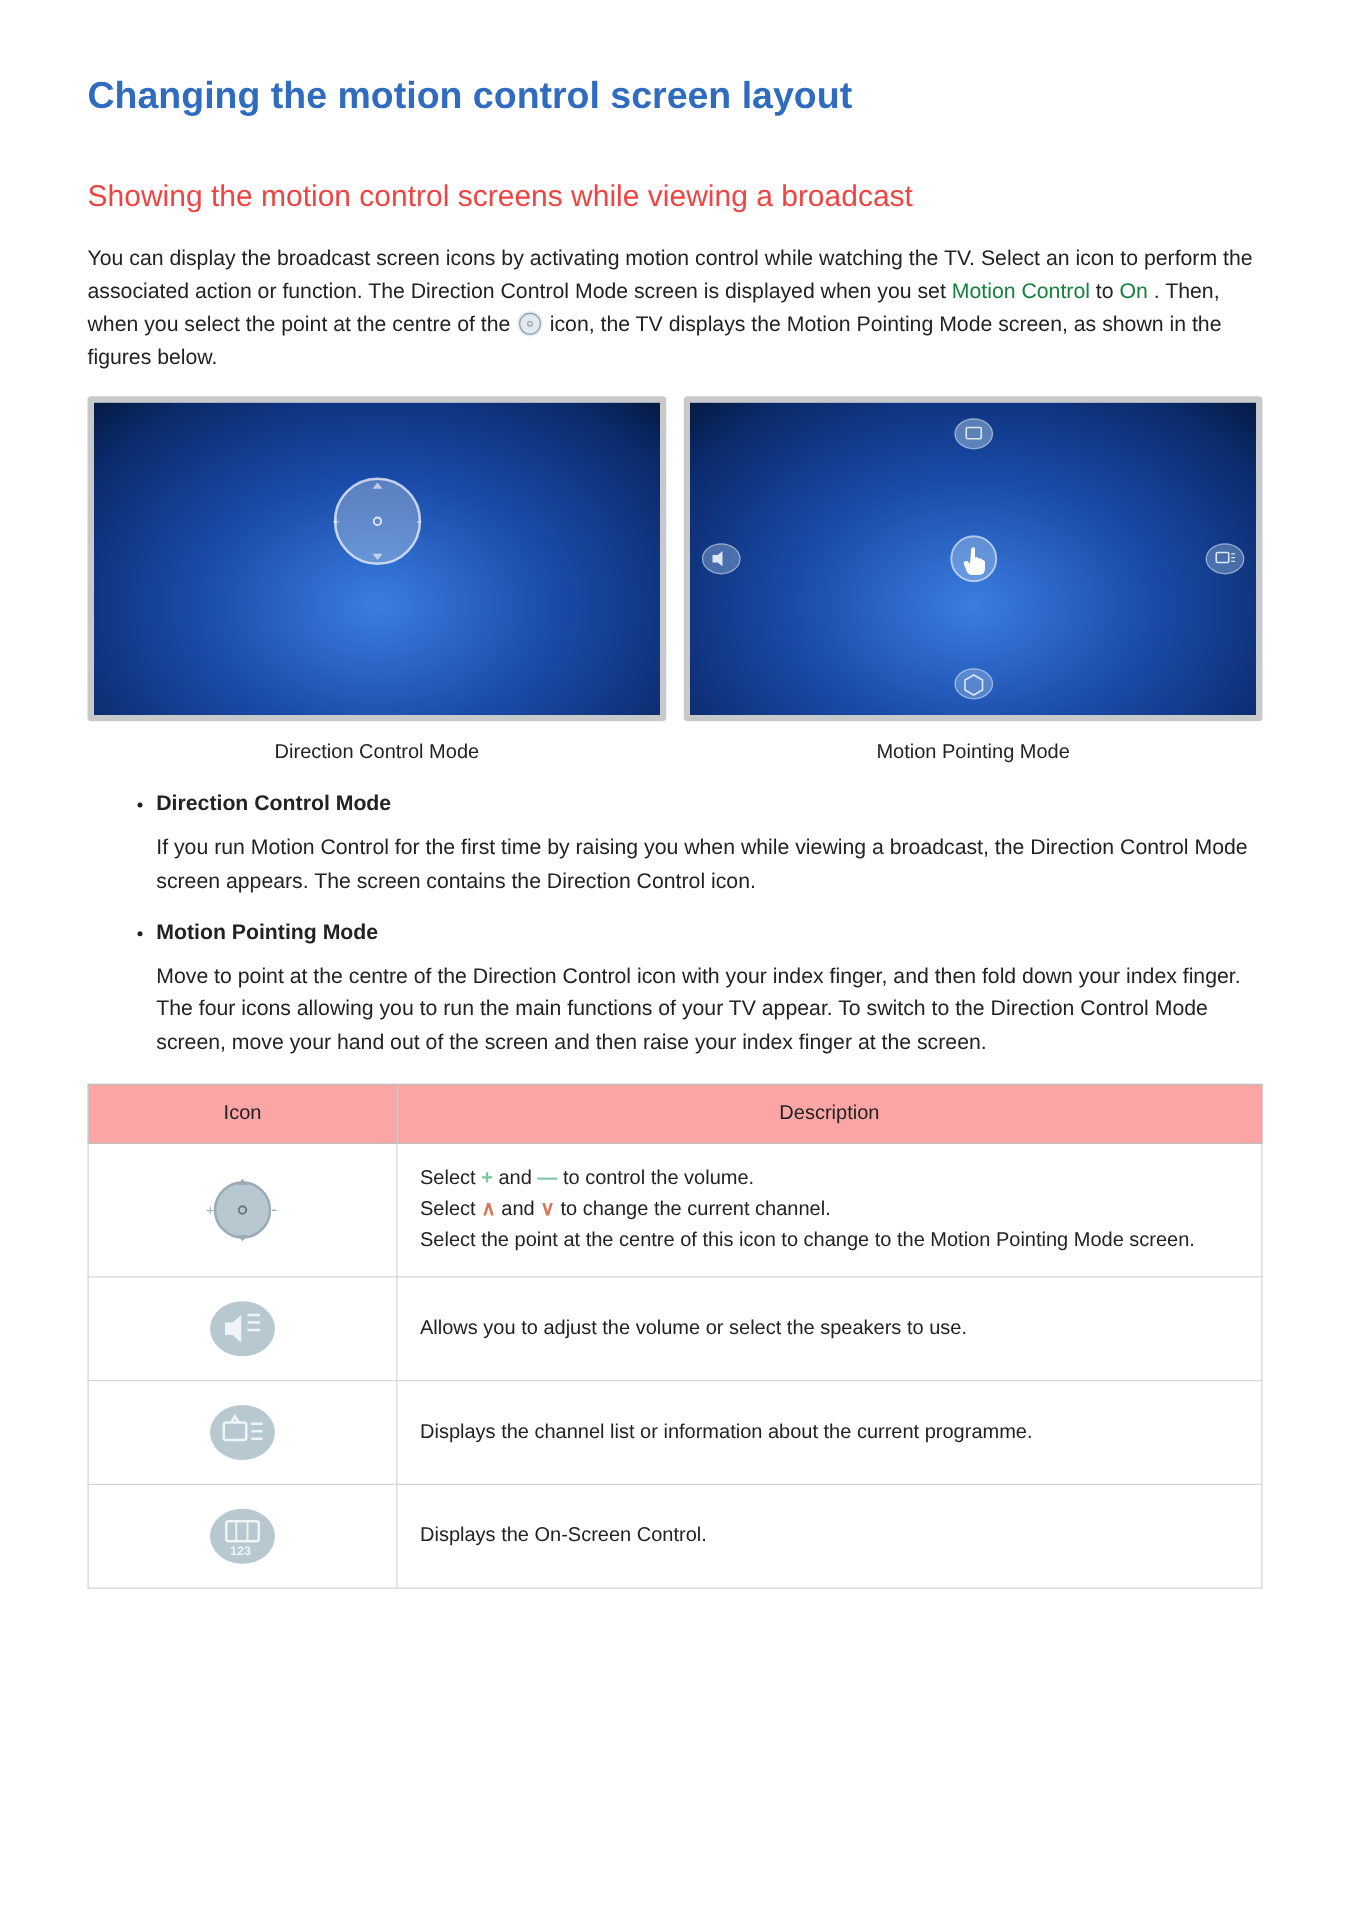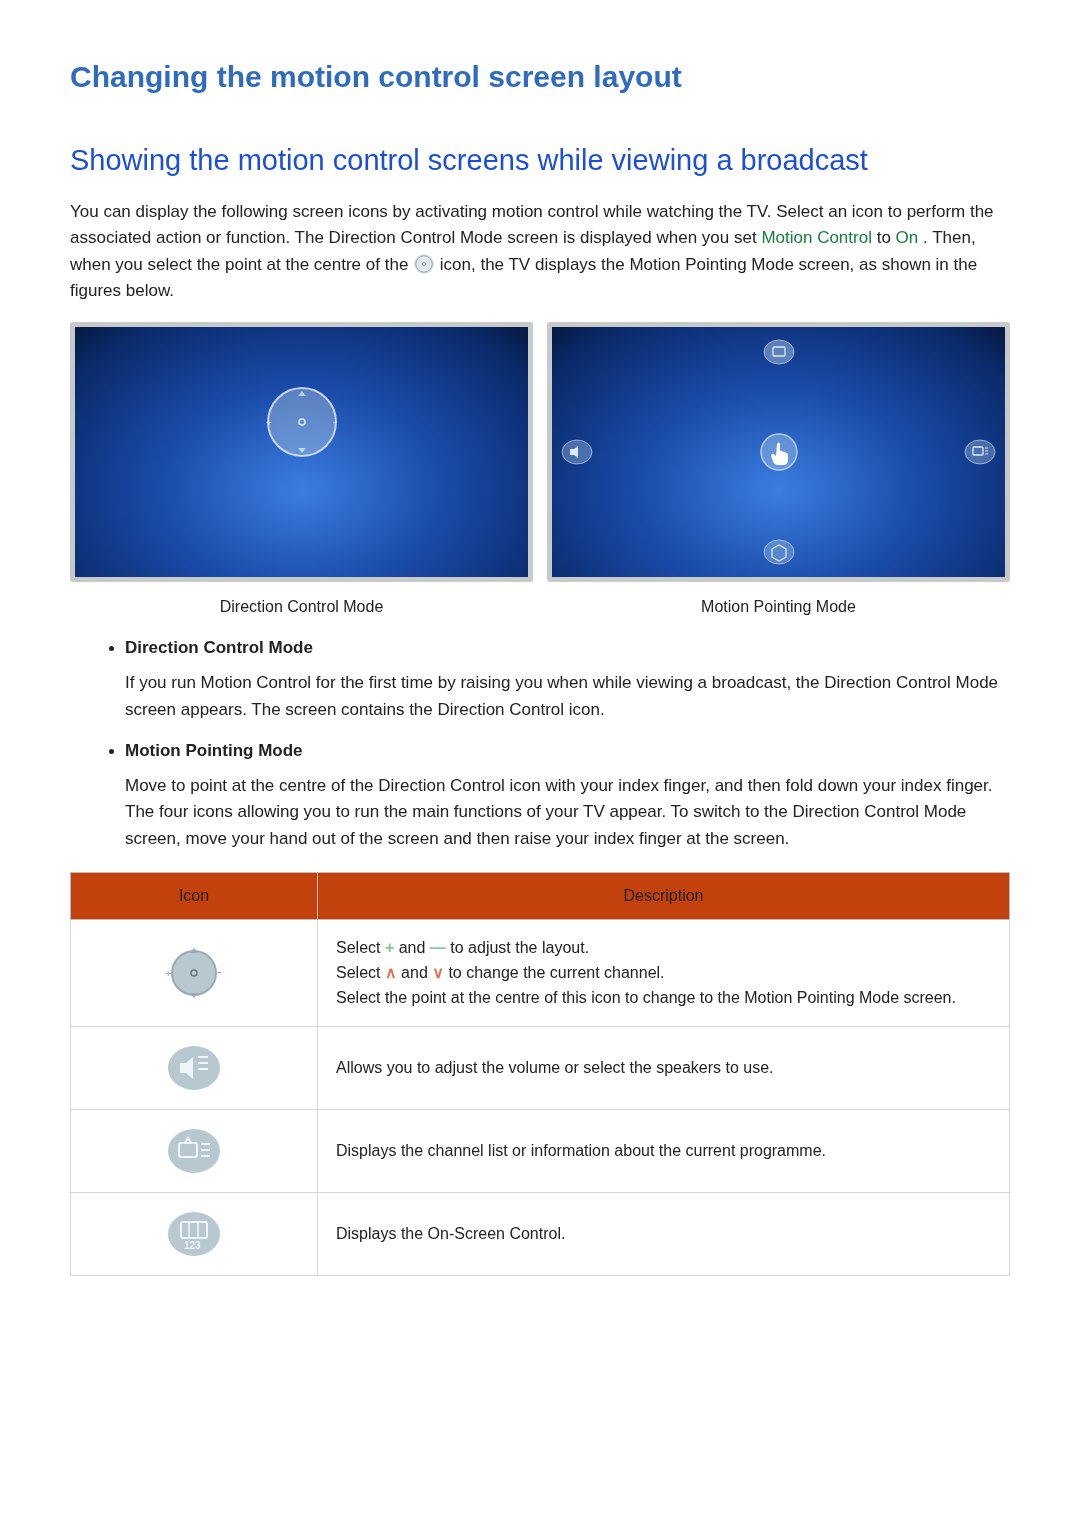--- a/index.html
+++ b/index.html
@@ -15,22 +15,22 @@
     box-sizing: border-box;
     padding: 60px 70px 80px 70px;
   }
   h1.title {
     color: #2f6bbf;
     font-size: 30px;
     font-weight: 600;
     margin: 0 0 50px 0;
   }
   h2.subtitle {
-    color: #1d4ed8;
-    font-size: 29px;
+    color: #ef4444;
+    font-size: 24px;
     font-weight: 500;
     margin: 0 0 22px 0;
   }
   p.body {
     font-size: 17px;
     line-height: 1.55;
     margin: 0 0 18px 0;
   }
   .link { color: #15803d; }
   .inline-icon {
@@ -96,21 +96,21 @@
     line-height: 1.55;
     display: block;
   }
   table.icon-table {
     width: 100%;
     border-collapse: collapse;
     margin-top: 10px;
     font-size: 16px;
   }
   table.icon-table th {
-    background: #c2410c;
+    background: #fca5a5;
     font-weight: 400;
     padding: 14px 8px;
     border: 1px solid #bdbdbd;
   }
   table.icon-table td {
     border: 1px solid #d6d6d6;
     padding: 16px 18px;
     vertical-align: middle;
   }
   table.icon-table td.icon-cell {
@@ -131,21 +131,21 @@
 </head>
 <body>
 
 <div class="page">
 
   <h1 class="title">Changing the motion control screen layout</h1>
 
   <h2 class="subtitle">Showing the motion control screens while viewing a broadcast</h2>
 
   <p class="body">
-    <span>You can display the following screen icons by activating motion control while watching the TV. Select an icon to perform the associated action or function. The Direction Control Mode screen is displayed when you set </span>
+    <span>You can display the broadcast screen icons by activating motion control while watching the TV. Select an icon to perform the associated action or function. The Direction Control Mode screen is displayed when you set </span>
     <span class="link">Motion Control</span>
     <span> to </span>
     <span class="link">On</span>
     <span>. Then, when you select the point at the centre of the </span>
     <span class="inline-icon">
       <svg viewBox="0 0 24 24" width="22" height="22">
         <circle cx="12" cy="12" r="11" fill="#cbd6de" opacity="0.55"></circle>
         <circle cx="12" cy="12" r="9" fill="none" stroke="#8aa0ae" stroke-width="1"></circle>
         <circle cx="12" cy="12" r="2" fill="none" stroke="#8aa0ae" stroke-width="1"></circle>
       </svg>
@@ -239,21 +239,21 @@
             <path d="M32 57 l-4 -5 h8 z" fill="#9aabb5"></path>
             <text x="3" y="36" font-size="11" fill="#9aabb5">+</text>
             <text x="55" y="36" font-size="14" fill="#9aabb5">-</text>
           </svg>
         </td>
         <td class="desc-cell">
           <span>Select </span>
           <span class="glyph plus">+</span>
           <span> and </span>
           <span class="glyph minus">—</span>
-          <span> to adjust the layout.</span><br>
+          <span> to control the volume.</span><br>
           <span>Select </span>
           <span class="glyph up">∧</span>
           <span> and </span>
           <span class="glyph down">∨</span>
           <span> to change the current channel.</span><br>
           <span>Select the point at the centre of this icon to change to the Motion Pointing Mode screen.</span>
         </td>
       </tr>
 
       <tr>

